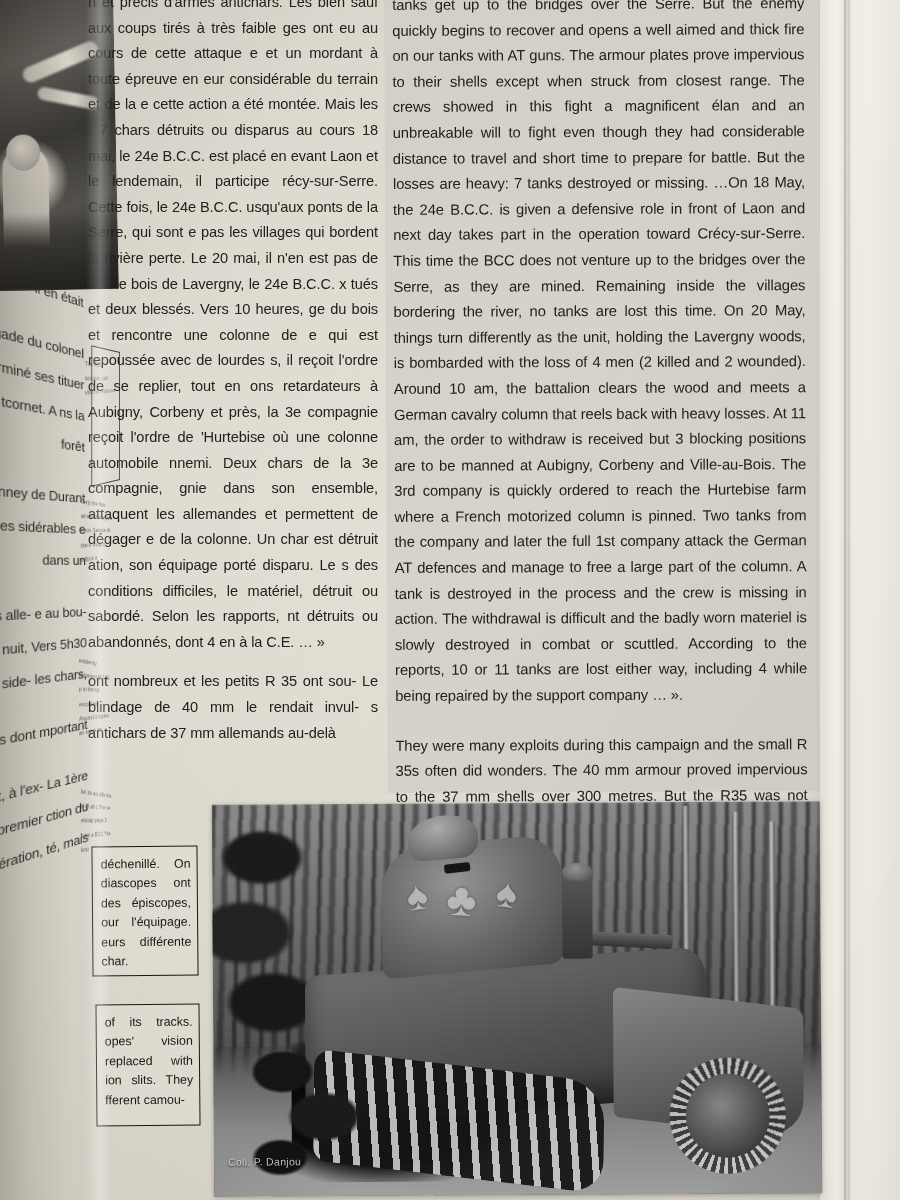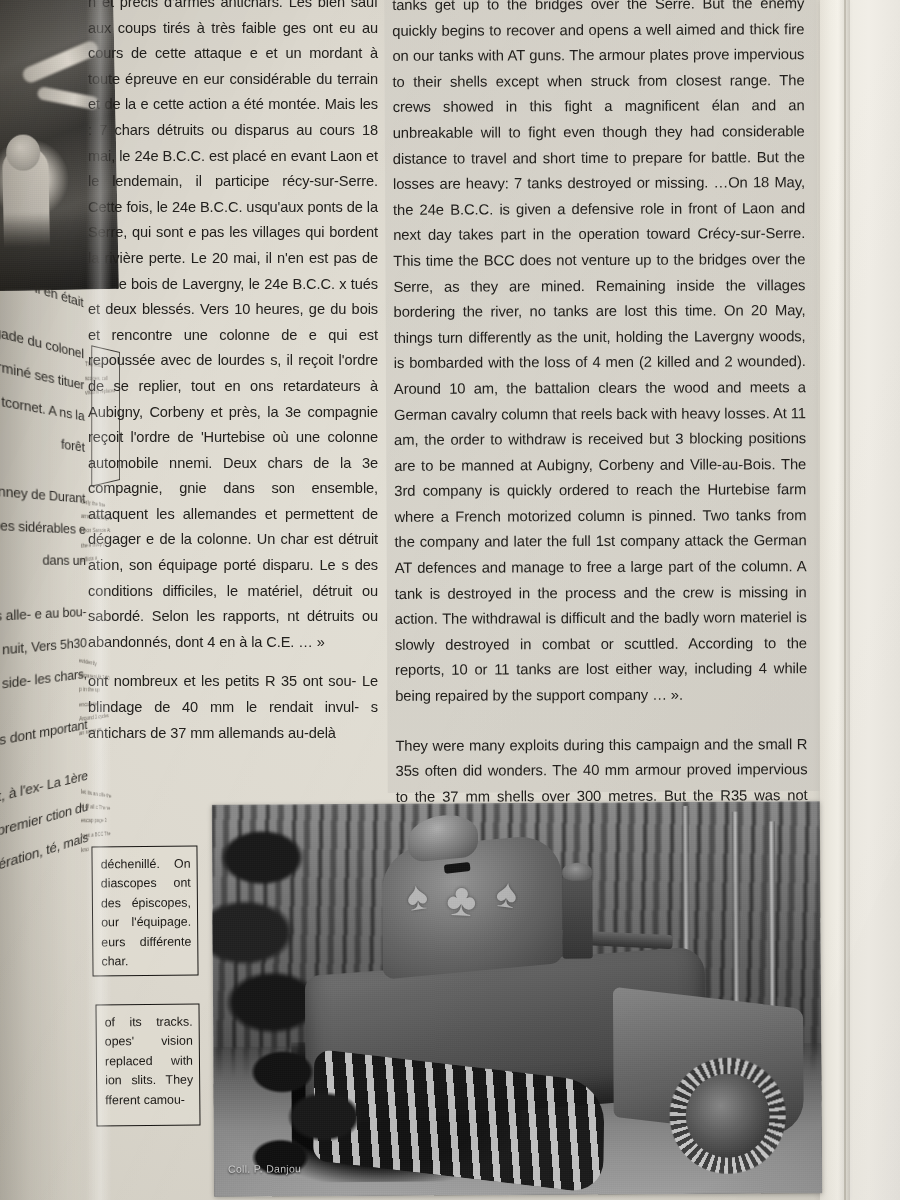--- a/index.html
+++ b/index.html
@@ -336,21 +336,21 @@
     background: radial-gradient(ellipse 115% 110% at 50% 45%, rgba(0,0,0,0) 55%, rgba(0,0,0,0.34) 100%);
   }
   .pt-grain {
     position:absolute; inset:0; opacity:.15;
     background-image:
       repeating-linear-gradient(0deg, rgba(255,255,255,.10) 0 1px, rgba(0,0,0,.09) 1px 2px),
       repeating-linear-gradient(90deg, rgba(255,255,255,.07) 0 1px, rgba(0,0,0,.06) 1px 2px);
   }
   .photo-credit {
     position: absolute;
-    left: 14px; bottom: 22px;
+    left: 14px; bottom: 29px;
     color: #d7d4cb;
     font-size: 10.5px;
     letter-spacing: 0.3px;
     text-shadow: 0 1px 2px rgba(0,0,0,.85);
     opacity: .9;
     font-family: "Liberation Sans", sans-serif;
   }
 
   
   .lighting {

